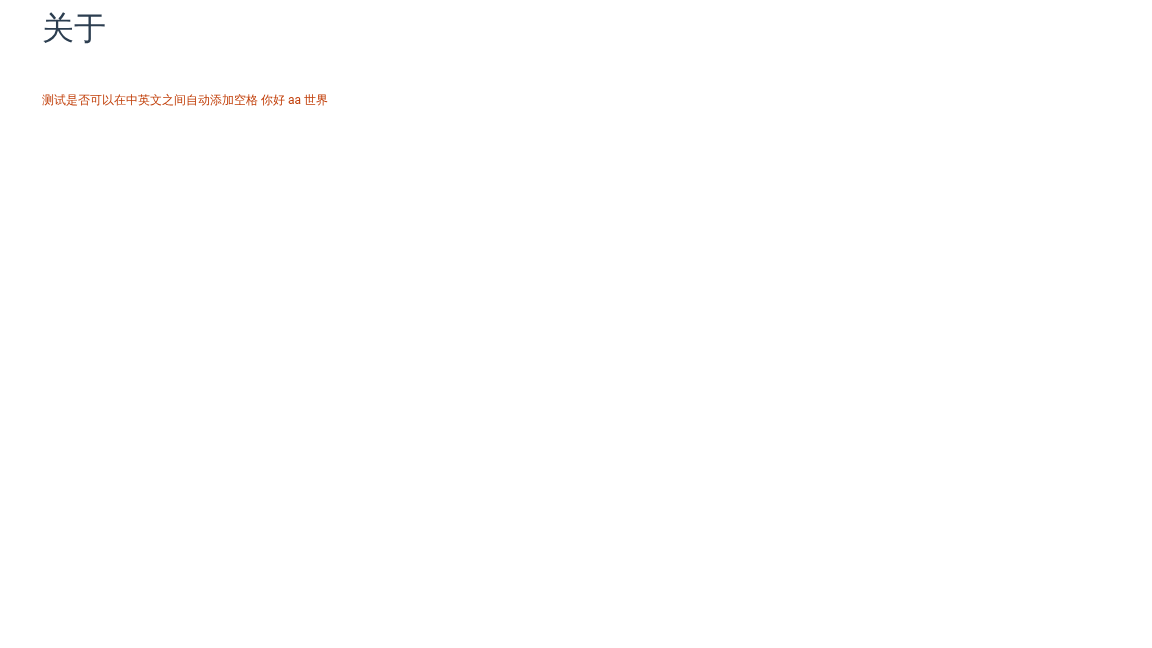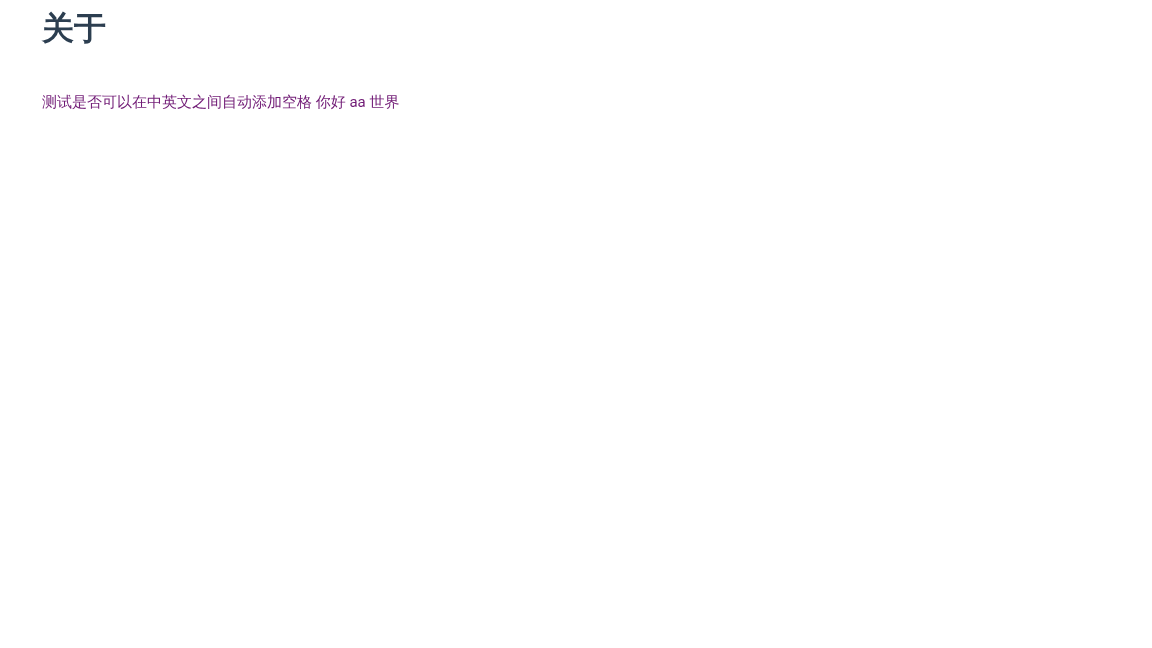--- a/index.html
+++ b/index.html
@@ -12,28 +12,28 @@
       background: #ffffff;
       width: 1152px;
       height: 648px;
       padding: 0;
     }
     .content {
       padding: 8px 42px 0 42px;
     }
     .heading {
       font-size: 32px;
-      font-weight: 700;
+      font-weight: 400;
       color: #2c3e50;
       line-height: 1.25;
       margin-bottom: 0;
     }
     .paragraph {
-      font-size: 15px;
-      color: #701a75;
+      font-size: 12px;
+      color: #c2410c;
       line-height: 1.7;
       margin-top: 42px;
     }
   </style>
 </head>
 <body>
 
 <div class="content">
   <h1 class="heading">关于</h1>
   <p class="paragraph">测试是否可以在中英文之间自动添加空格 你好 aa 世界</p>

